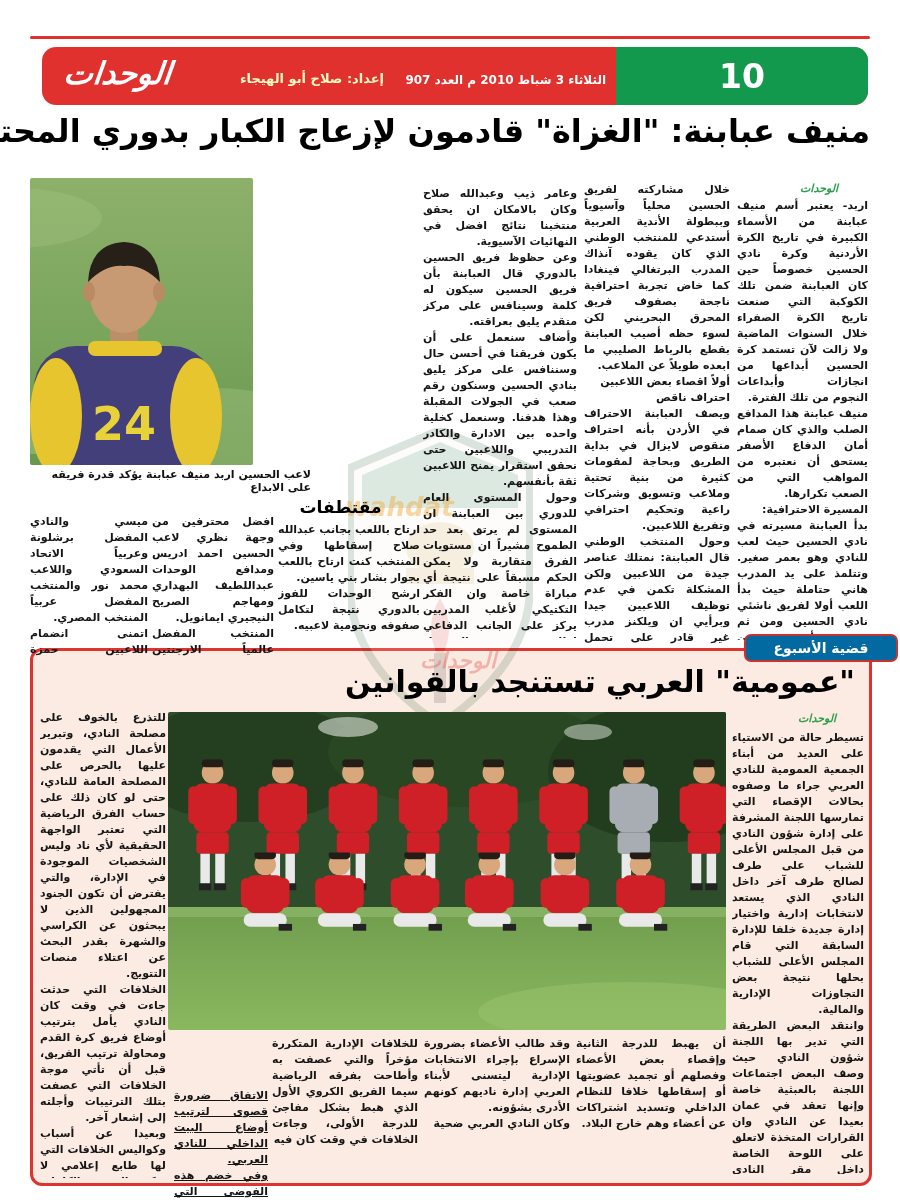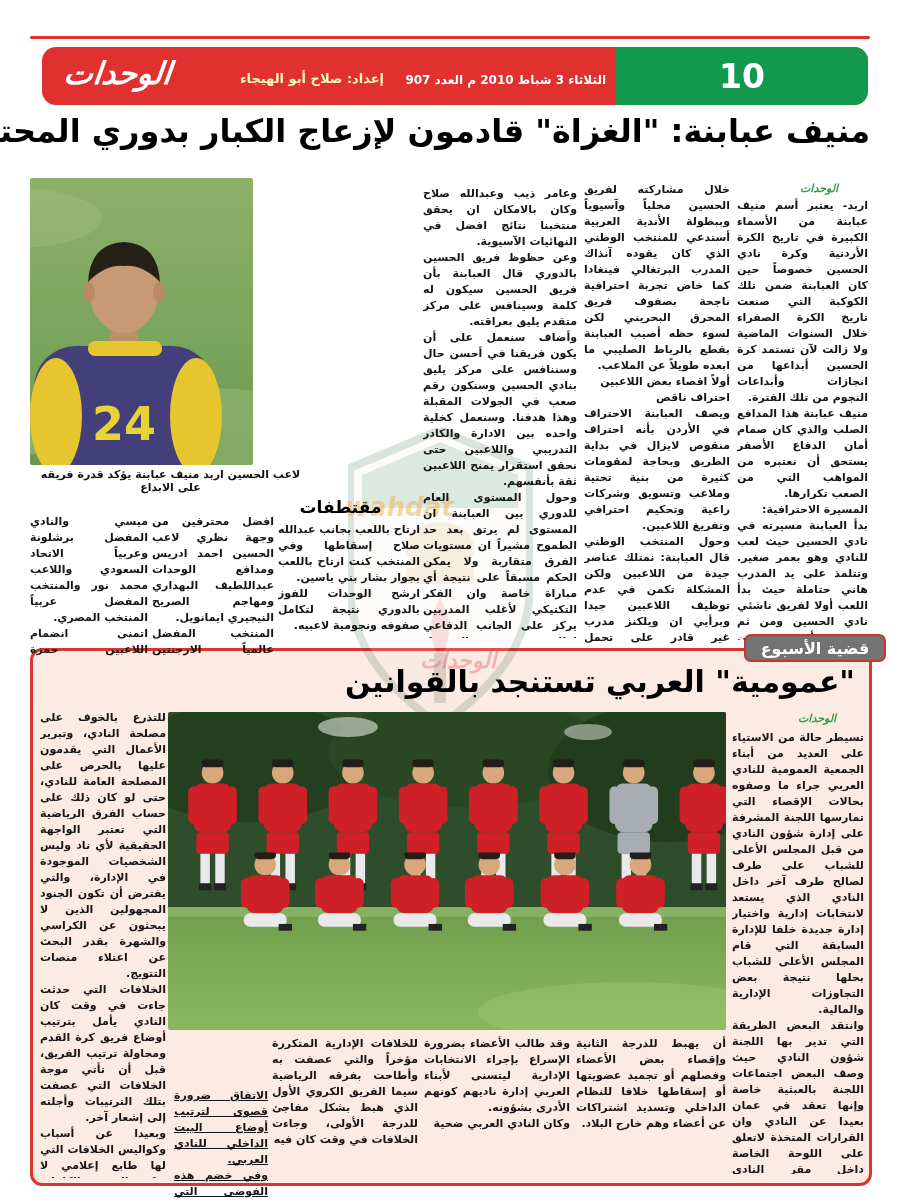--- a/index.html
+++ b/index.html
@@ -13,38 +13,38 @@
   .prepared{position:absolute;left:190px;top:24px;color:#fef9c3;font-size:13px;font-weight:bold;width:160px;text-align:center;direction:rtl;}
   .date-issue{position:absolute;right:262px;top:26px;color:#ffffff;font-size:12px;font-weight:bold;direction:rtl;}
   .green-sec{position:absolute;top:0;right:0;width:252px;height:58px;background:#13994e;
              border-radius:0 14px 14px 0;display:flex;align-items:center;justify-content:center;gap:8px;direction:rtl;}
   .green-sec .num{color:#fff;font-size:33px;font-weight:bold;}
   .green-sec .sec{color:#fff;font-size:24px;font-weight:bold;}
   
   .headline1{position:absolute;left:30px;top:112px;width:840px;text-align:center;color:#000;
              font-size:32px;font-weight:900;white-space:nowrap;z-index:3;}
   .photo1{position:absolute;left:30px;top:178px;width:223px;height:287px;z-index:3;border-radius:2px;overflow:hidden;}
-  .caption1{position:absolute;left:30px;top:468px;width:281px;text-align:center;font-size:11px;
+  .caption1{position:absolute;left:30px;top:468px;width:281px;text-align:right;font-size:11px;
             font-weight:bold;color:#111;z-index:3;}
   .src-label{position:absolute;color:#2f9e4f;font-size:11px;font-weight:bold;font-style:italic;z-index:4;}
   .col{position:absolute;font-size:11px;font-weight:bold;line-height:16px;text-align:justify;
        white-space:pre-line;color:#151515;overflow:hidden;z-index:3;direction:rtl;}
   .excerpt-title{position:absolute;left:272px;top:497px;width:137px;text-align:center;
                  font-size:17px;font-weight:900;color:#000;z-index:3;}
   
   .watermark{position:absolute;left:348px;top:428px;z-index:2;opacity:0.16;}
   .wm-latin{position:absolute;left:345px;top:492px;z-index:2;opacity:0.45;color:#f0a93c;
             font-size:26px;font-weight:900;font-style:italic;direction:ltr;}
   .wm-arabic{position:absolute;left:420px;top:648px;z-index:2;opacity:0.35;color:#e34b44;
              font-size:22px;font-weight:900;font-style:italic;}
   
   .box2{position:absolute;left:30px;top:648px;width:842px;height:538px;background:#fcebe2;
         border:3px solid #df332f;border-radius:12px;box-sizing:border-box;z-index:1;}
-  .badge2{position:absolute;left:744px;top:634px;width:142px;height:28px;background:#737373;
-          border:2px solid #c9322e;border-radius:7px;color:#fff;font-size:16px;font-weight:bold;
+  .badge2{position:absolute;left:744px;top:634px;width:154px;height:28px;background:#0369a1;
+          border:2px solid #c9322e;border-radius:7px;color:#fff;font-size:14px;font-weight:bold;
           display:flex;align-items:center;justify-content:center;z-index:4;box-sizing:border-box;}
   .headline2{position:absolute;left:330px;top:664px;width:540px;text-align:center;color:#000;
              font-size:30px;font-weight:900;white-space:nowrap;z-index:3;}
   .photo2{position:absolute;left:168px;top:712px;width:558px;height:318px;z-index:3;border-radius:2px;overflow:hidden;}
 </style>
 </head>
 <body>
 
 <div class="page">
 

